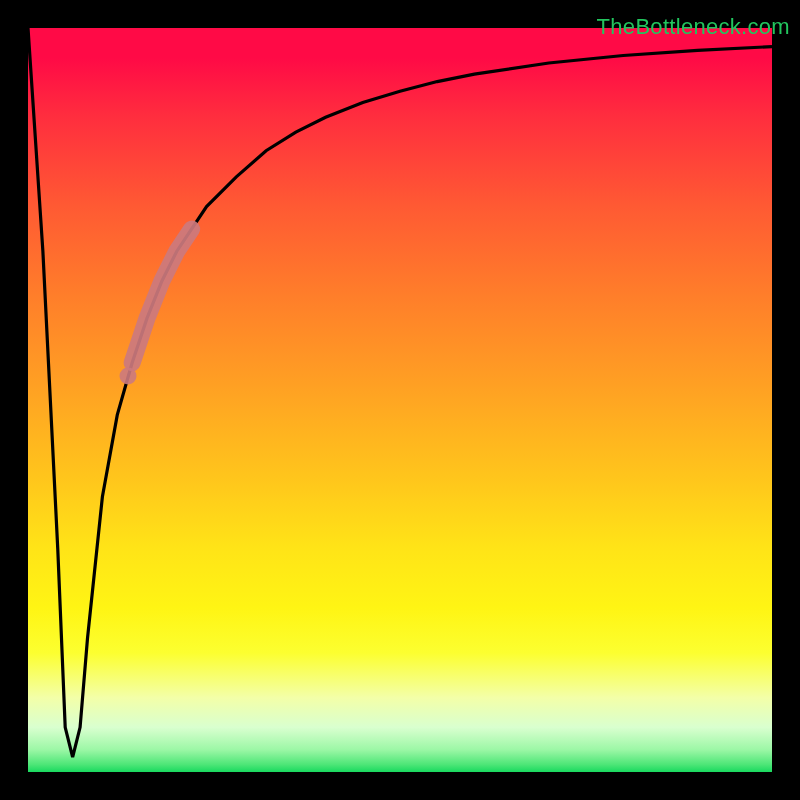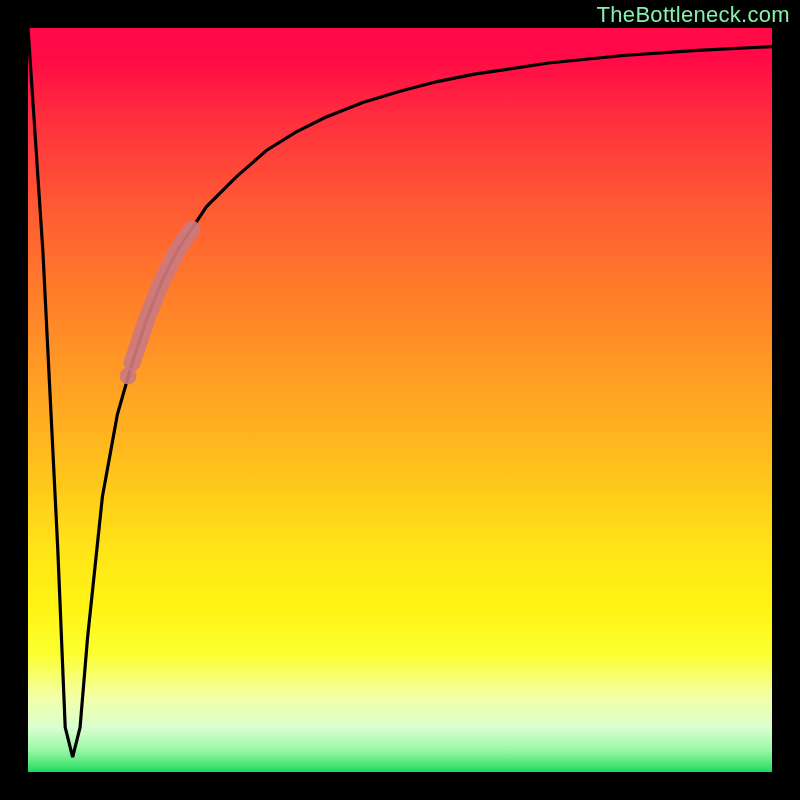--- a/index.html
+++ b/index.html
@@ -42,23 +42,23 @@
       #fcff30 84%,
       #f3ffa8 90%,
       #d9ffcf 94%,
       #9cf7a6 97%,
       #4de677 99%,
       #19d95f 100%
     );
   }
   .watermark {
     position: absolute;
-    top: 2px;
+    top: 14px;
     right: 10px;
-    color: #86efac;
+    color: #22c55e;
     font-size: 22px;
     letter-spacing: 0.3px;
     user-select: none;
   }
   svg.curve {
     position: absolute;
     inset: 0;
   }
 </style>
 </head>

